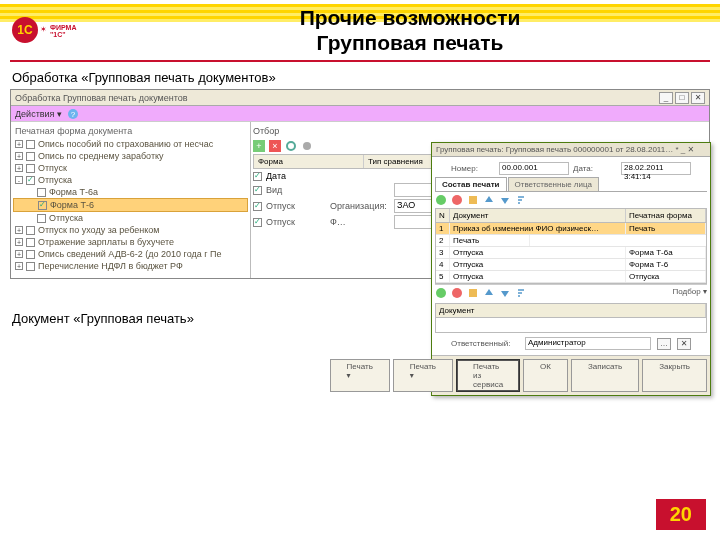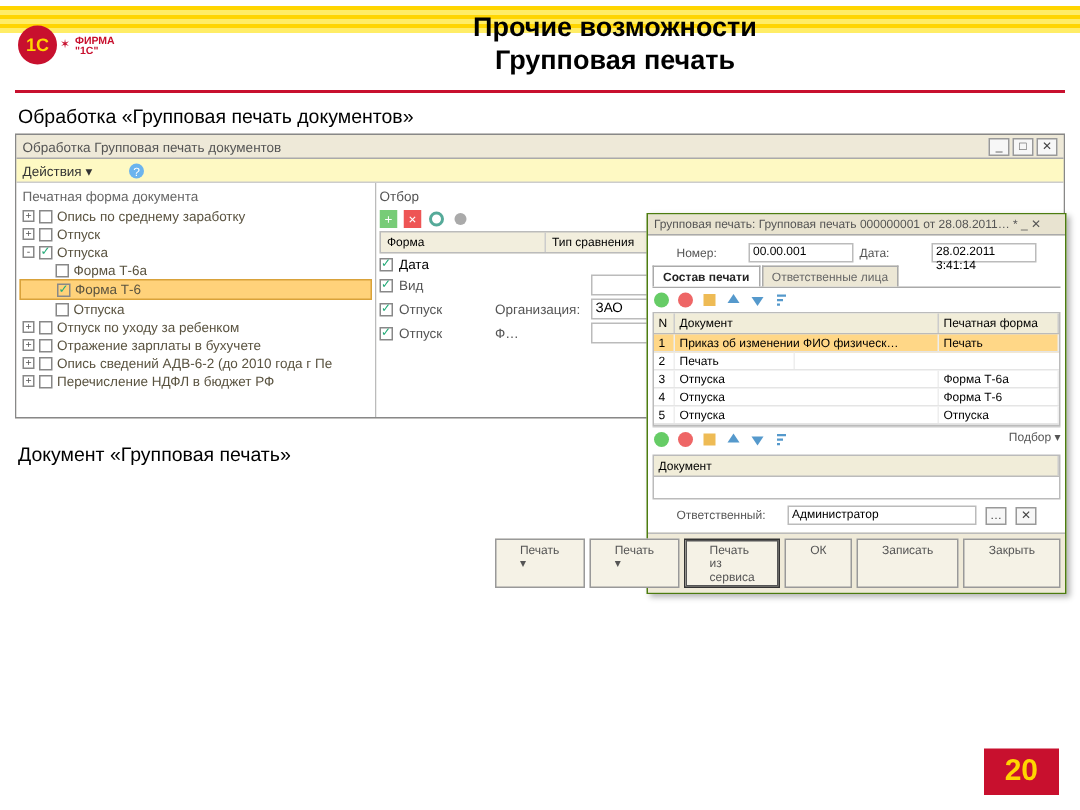--- a/index.html
+++ b/index.html
@@ -4,29 +4,29 @@
 <style>
 *{box-sizing:border-box;margin:0;padding:0;font-family:Arial,sans-serif}
 body{width:720px;height:540px;background:#fff;position:relative;overflow:hidden}
 .yellow-stripe{position:absolute;top:4px;left:0;right:0;height:18px;background:repeating-linear-gradient(180deg,#ffd500 0 3px,#ffed66 3px 6px)}
 .header{position:relative;z-index:1;display:flex;align-items:center;padding:6px 12px;height:60px}
 .logo{width:80px;height:38px;display:flex;flex-direction:row;align-items:center;justify-content:center;margin-right:20px}
 .logo-top{display:flex;align-items:center;gap:2px}
 .logo-1c{width:26px;height:26px;background:#c8102e;border-radius:50%;display:flex;align-items:center;justify-content:center;color:#ffd500;font-weight:bold;font-size:12px}
 .logo-sun{width:10px;height:10px;color:#c8102e;font-size:8px}
 .logo-text{font-size:7px;color:#c8102e;font-weight:bold;margin-top:2px}
-.title{flex:1;text-align:center;font-weight:bold;font-size:18px;line-height:1.2}
+.title{flex:1;text-align:center;font-weight:bold;font-size:21px;line-height:1.2}
 .rule{height:2px;background:#c8102e;margin:0 10px}
 .caption{font-size:13px;margin:8px 12px 4px}
 .win{border:1px solid #888;margin:0 10px;font-size:9px;background:#f5f2e9;position:relative}
 .win1{height:190px}
 .titlebar{display:flex;align-items:center;background:#eee9d8;border-bottom:1px solid #aaa;padding:2px 4px;height:16px}
 .titlebar .tbt{flex:1;color:#555}
 .tbtn{width:14px;height:12px;border:1px solid #999;background:#f7f7f7;margin-left:2px;display:flex;align-items:center;justify-content:center;font-size:8px;color:#444}
-.toolbar{display:flex;align-items:center;gap:24px;padding:2px 4px;height:16px;background:#fef9c3;border-bottom:1px solid #ccc}
+.toolbar{display:flex;align-items:center;gap:6px;padding:2px 4px;height:16px;background:#f0abfc;border-bottom:1px solid #ccc}
 .toolbar .lbl{color:#333}
 .ticon{width:12px;height:12px;display:inline-block}
 .split{display:flex;height:calc(100% - 32px)}
 .left{width:240px;border-right:1px solid #bbb;background:#fff;padding:2px}
 .left-head{font-size:9px;color:#666;padding:2px}
 .tree{font-size:9px;color:#5a5340}
 .tree-row{display:flex;align-items:center;gap:3px;padding:1px 2px;white-space:nowrap;overflow:hidden}
 .exp{width:8px;height:8px;border:1px solid #888;display:inline-flex;align-items:center;justify-content:center;font-size:7px;color:#555}
 .chk{width:9px;height:9px;border:1px solid #888;display:inline-block;position:relative}
 .chk.on::after{content:"✓";position:absolute;top:-2px;left:0;font-size:8px;color:#2a7}
@@ -101,20 +101,25 @@
           <text x="6" y="9" text-anchor="middle" font-size="8" fill="#fff">?</text>
         </svg></span>
   </div>
   <div class="split">
     <div class="left">
       <div class="left-head">Печатная форма документа</div>
       <div class="tree" id="tree">
           <div class="tree-row">
             <span class="exp">+</span>
             <span class="chk"></span>
+            <span>Опись пособий по страхованию от несчас</span>
+          </div>
+          <div class="tree-row">
+            <span class="exp">+</span>
+            <span class="chk"></span>
             <span>Опись по среднему заработку</span>
           </div>
           <div class="tree-row">
             <span class="exp">+</span>
             <span class="chk"></span>
             <span>Отпуск</span>
           </div>
           <div class="tree-row">
             <span class="exp">-</span>
             <span class="chk on"></span>
@@ -318,15 +323,15 @@
 
 <div style="position:absolute;right:12px;top:210px;font-size:8px;color:#666;line-height:14px;text-align:left">
   <div>Заполнить</div>
   <div>перечень</div>
   <div>Нет</div>
   <div>Нет</div>
   <div style="height:40px"></div>
   <div>Закрыть</div>
 </div>
 
-<div class="caption" style="margin-top:16px">Документ «Групповая печать»</div>
+<div class="caption" style="margin-top:32px">Документ «Групповая печать»</div>
 
 <div class="page-num">20</div>
 
 </body></html>

